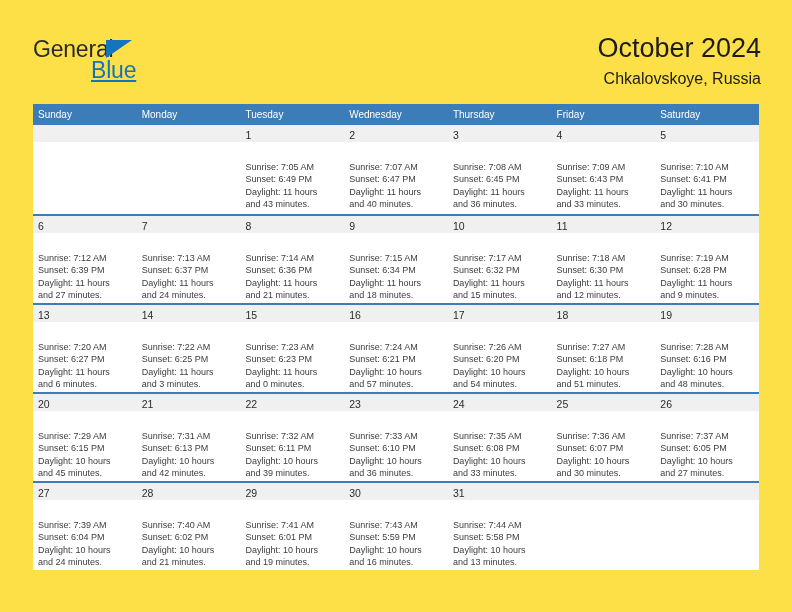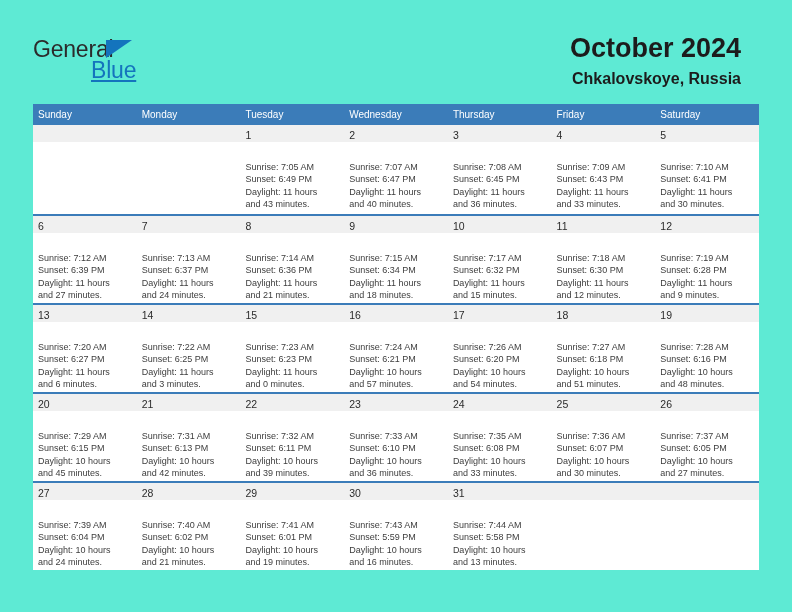--- a/index.html
+++ b/index.html
@@ -9,21 +9,21 @@
     width: 792px;
     height: 612px;
     background: #ffffff;
     font-family: "Liberation Sans", sans-serif;
     -webkit-font-smoothing: antialiased;
   }
   #page {
     position: relative;
     width: 792px;
     height: 612px;
-    background: #5eead4;
+    background: #fde047;
     overflow: hidden;
   }
 
   
   .header {
     position: absolute;
     left: 0; top: 0;
     width: 792px;
     height: 104px;
   }
@@ -59,24 +59,23 @@
     top: 21px;
     font-size: 23px;
     color: #1474bd;
     letter-spacing: -0.2px;
     line-height: 26px;
     white-space: nowrap;
     text-decoration: underline;
   }
   .title-wrap {
     position: absolute;
-    right: 51px;
+    right: 31px;
     top: 32px;
     text-align: right;
-    font-weight: bold;
   }
   .title-main {
     font-size: 27px;
     color: #1c1c1c;
     line-height: 32px;
     white-space: nowrap;
   }
   .title-sub {
     font-size: 16px;
     color: #1c1c1c;

